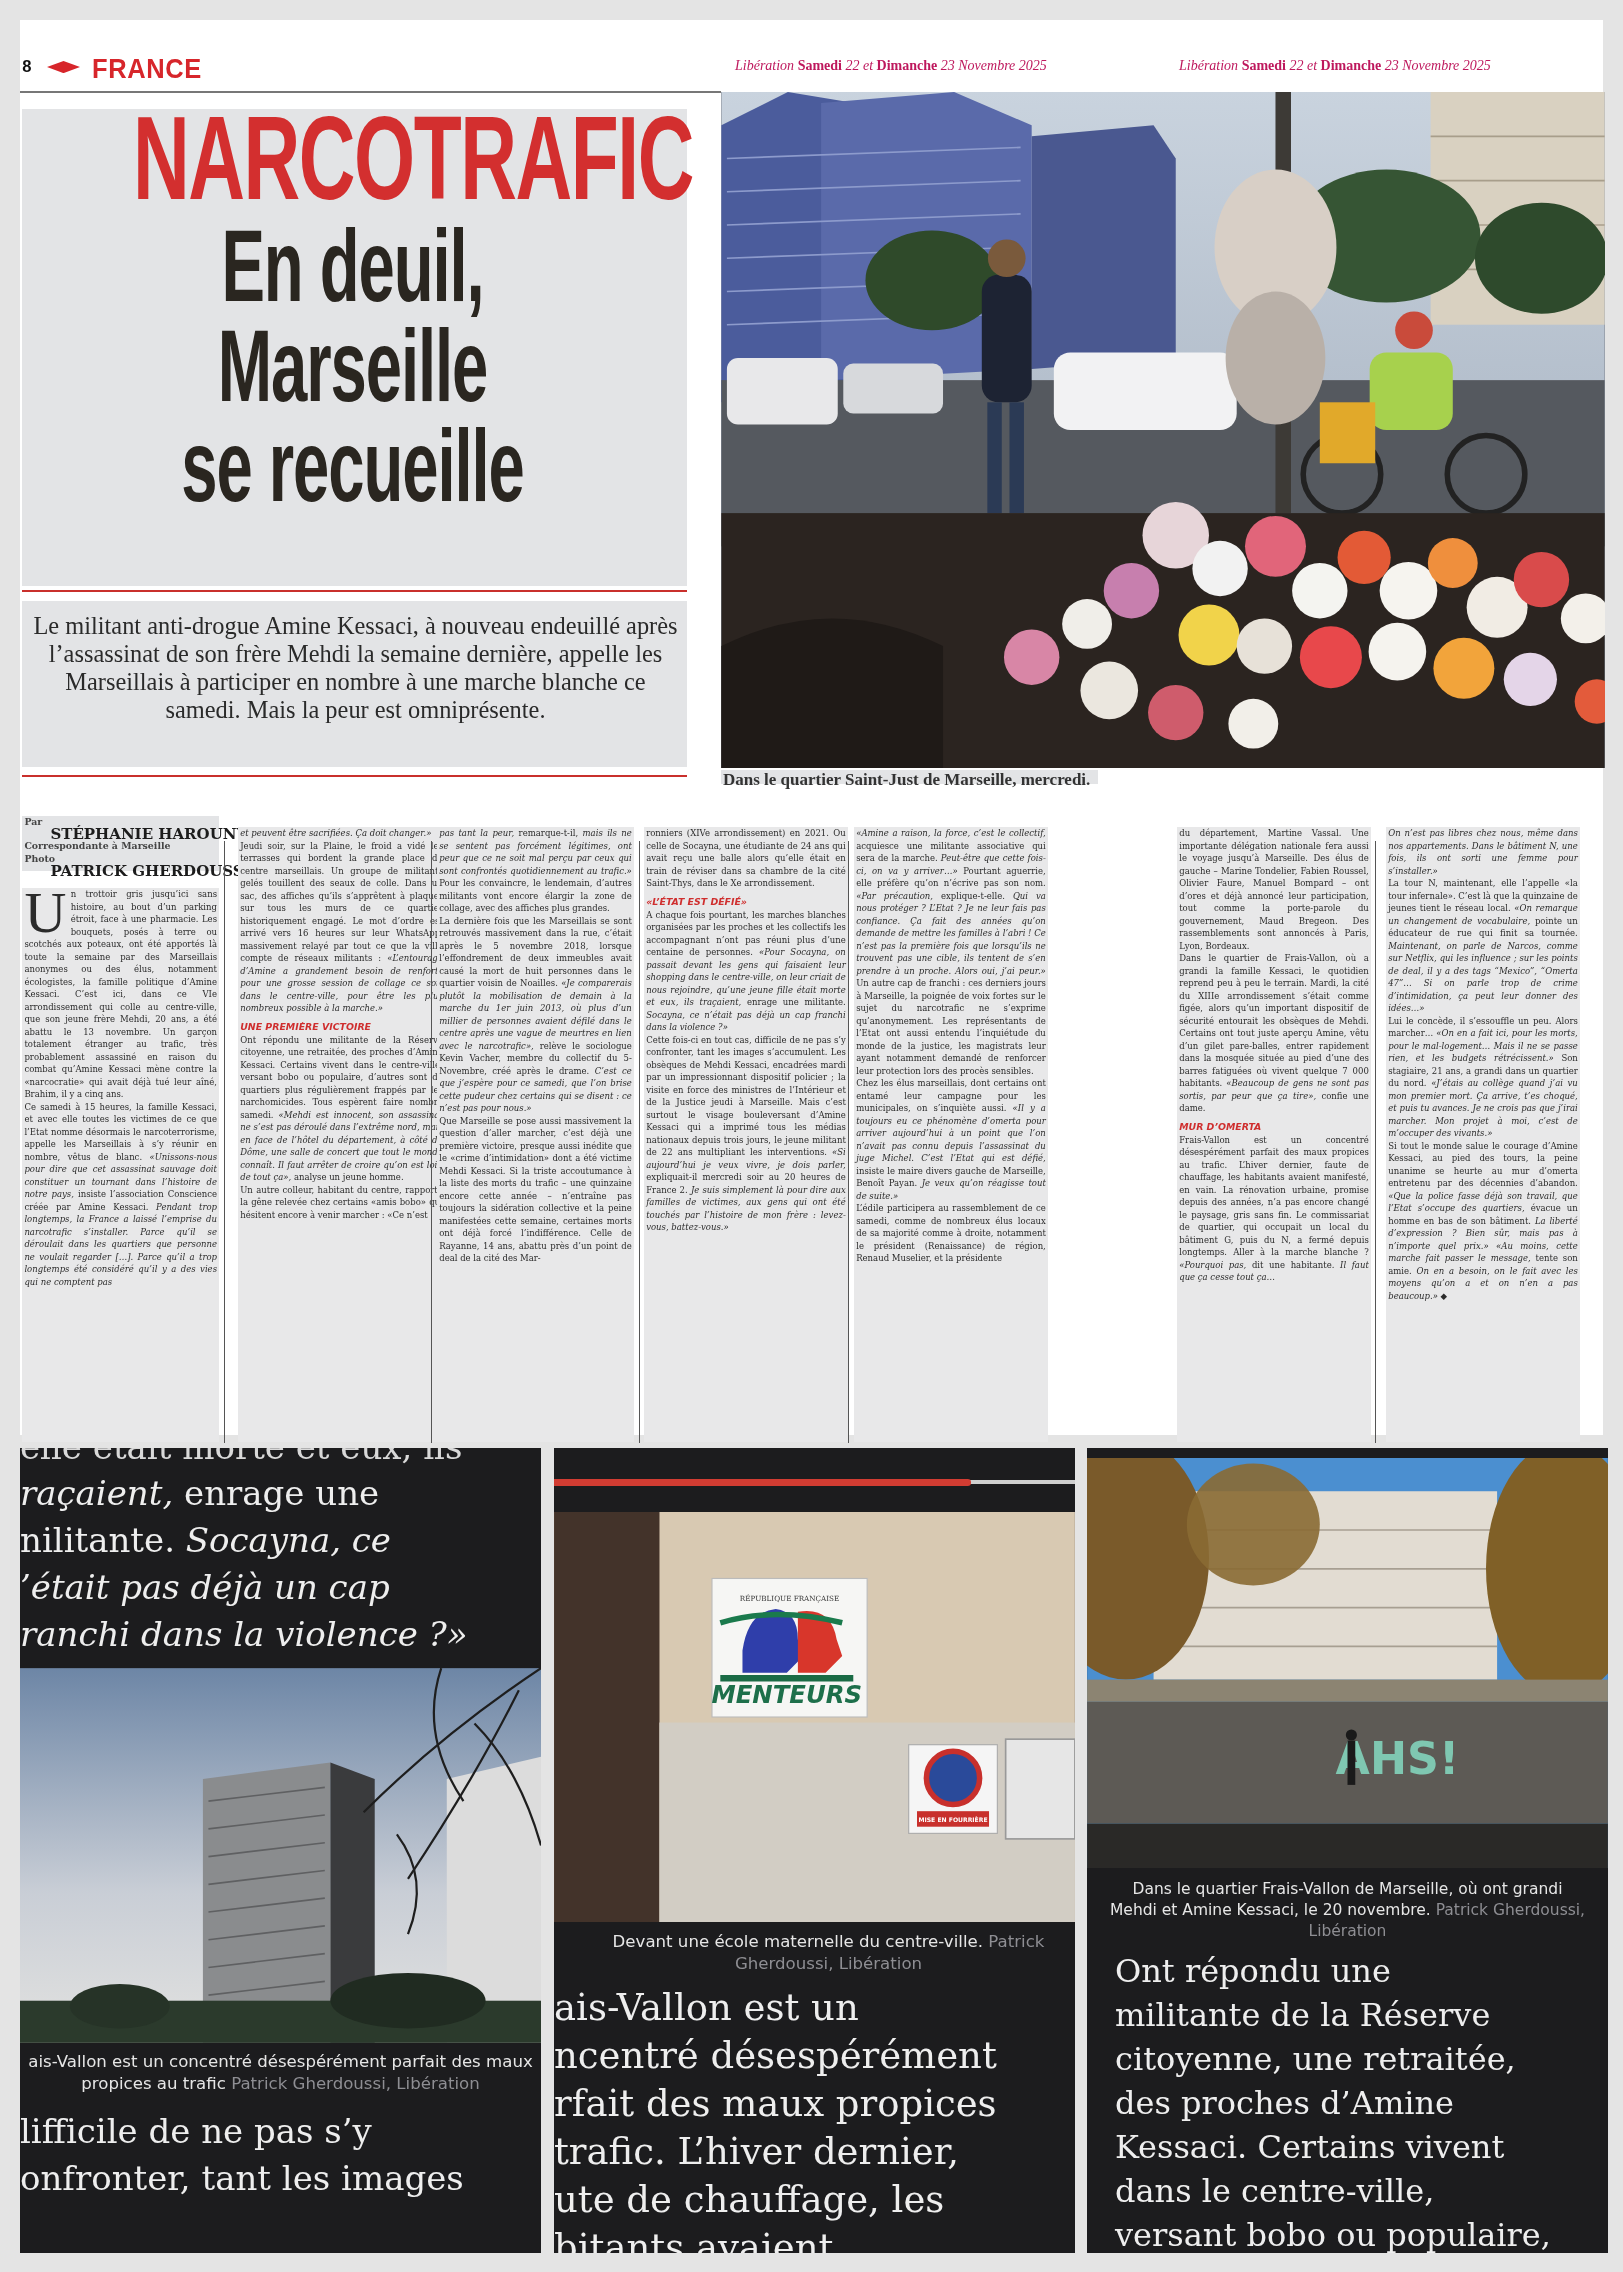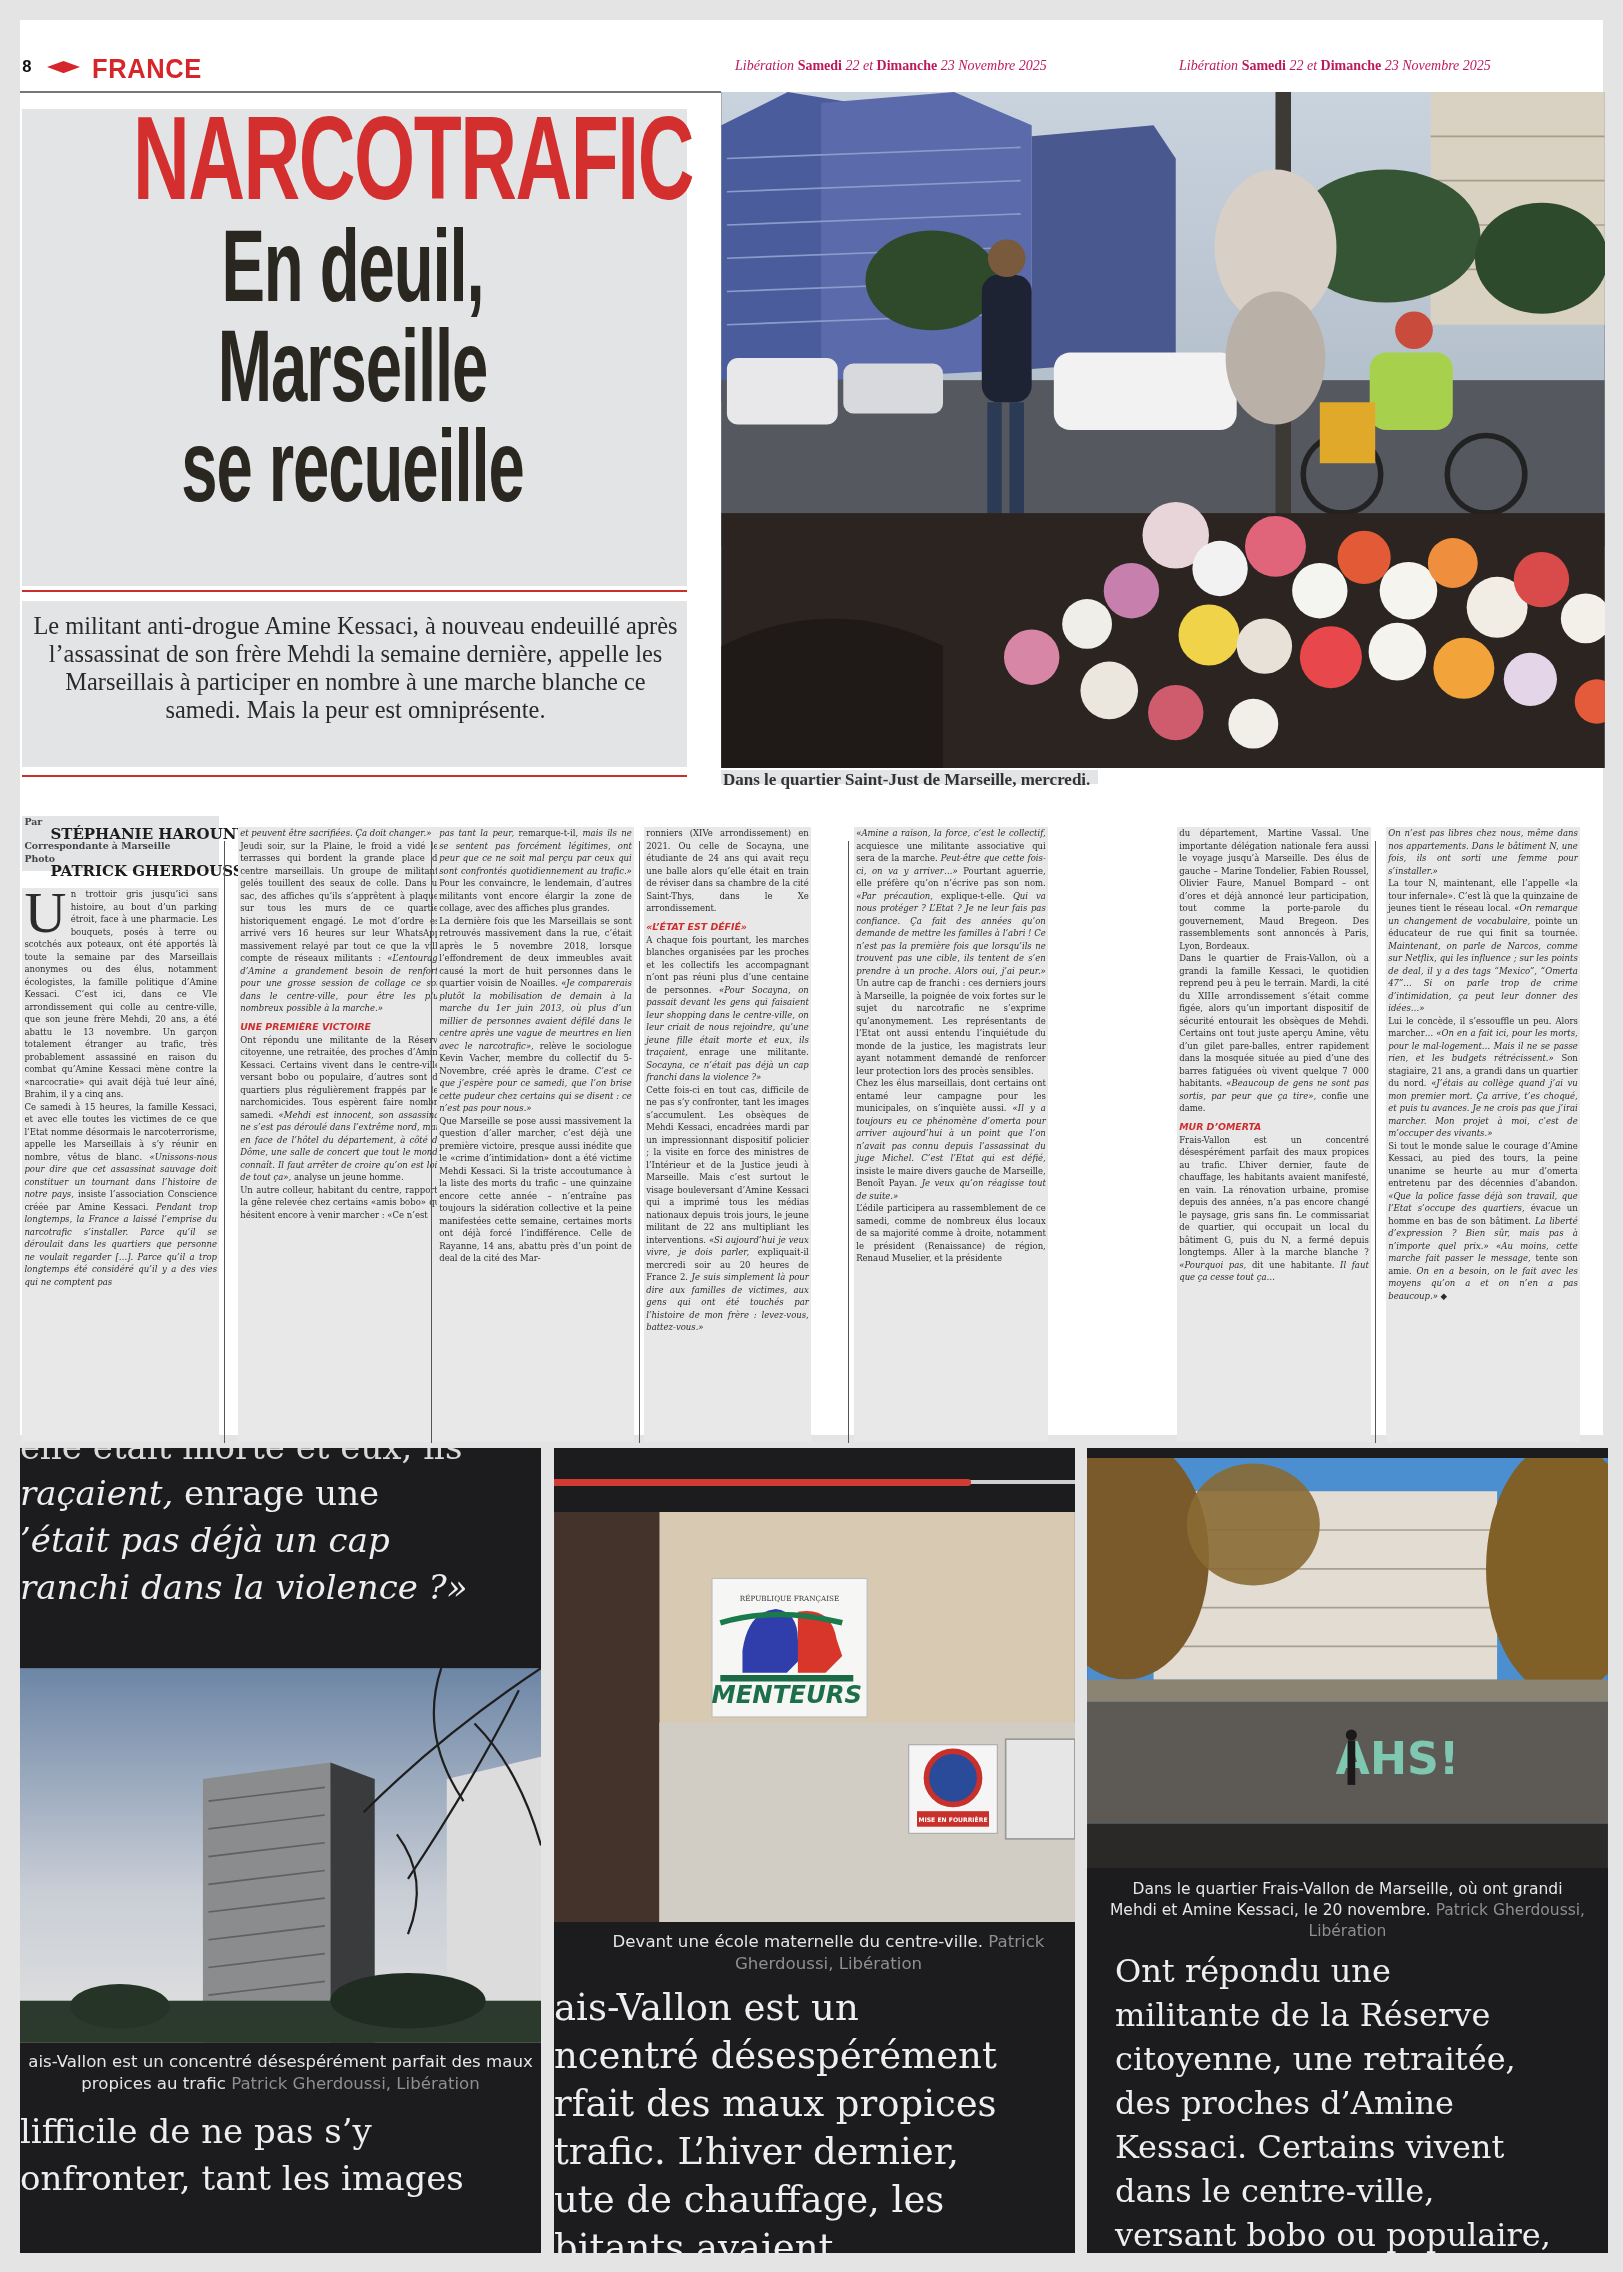--- a/index.html
+++ b/index.html
@@ -227,21 +227,21 @@
     <p>
       <span>La dernière fois que les Marseillais se sont retrouvés massivement dans la rue, c’était après le 5 novembre 2018, lorsque l’effondrement de deux immeubles avait causé la mort de huit personnes dans le quartier voisin de Noailles.</span>
       <i>«Je comparerais plutôt la mobilisation de demain à la marche du 1er juin 2013, où plus d’un millier de personnes avaient défilé dans le centre après une vague de meurtres en lien avec le narcotrafic»,</i>
       <span>relève le sociologue Kevin Vacher, membre du collectif du 5-Novembre, créé après le drame.</span>
       <i>C’est ce que j’espère pour ce samedi, que l’on brise cette pudeur chez certains qui se disent : ce n’est pas pour nous.»</i>
     </p>
     <p><span>Que Marseille se pose aussi massivement la question d’aller marcher, c’est déjà une première victoire, presque aussi inédite que le «crime d’intimidation» dont a été victime Mehdi Kessaci. Si la triste accoutumance à la liste des morts du trafic – une quinzaine encore cette année – n’entraîne pas toujours la sidération collective et la peine manifestées cette semaine, certaines morts ont déjà forcé l’indifférence. Celle de Rayanne, 14 ans, abattu près d’un point de deal de la cité des Mar-</span></p>
   </div>
   <div class="col-rule" style="left:619px;"></div>
 
-  <div class="col" style="left:624px; width:167px; height:615px;">
+  <div class="col" style="left:624px; width:204px; height:615px;">
     <p><span>ronniers (XIVe arrondissement) en 2021. Ou celle de Socayna, une étudiante de 24 ans qui avait reçu une balle alors qu’elle était en train de réviser dans sa chambre de la cité Saint-Thys, dans le Xe arrondissement.</span></p>
     <div class="sub">«L’ÉTAT EST DÉFIÉ»</div>
     <p>
       <span>A chaque fois pourtant, les marches blanches organisées par les proches et les collectifs les accompagnant n’ont pas réuni plus d’une centaine de personnes.</span>
       <i>«Pour Socayna, on passait devant les gens qui faisaient leur shopping dans le centre-ville, on leur criait de nous rejoindre, qu’une jeune fille était morte et eux, ils traçaient,</i>
       <span>enrage une militante.</span>
       <i>Socayna, ce n’était pas déjà un cap franchi dans la violence ?»</i>
     </p>
     <p>
       <span>Cette fois-ci en tout cas, difficile de ne pas s’y confronter, tant les images s’accumulent. Les obsèques de Mehdi Kessaci, encadrées mardi par un impressionnant dispositif policier ; la visite en force des ministres de l’Intérieur et de la Justice jeudi à Marseille. Mais c’est surtout le visage bouleversant d’Amine Kessaci qui a imprimé tous les médias nationaux depuis trois jours, le jeune militant de 22 ans multipliant les interventions.</span>
@@ -312,20 +312,21 @@
       <i>On en a besoin, on le fait avec les moyens qu’on a et on n’en a pas beaucoup.»</i>
       <span>◆</span>
     </p>
   </div>
 </div>
 
 <div class="panel panel-left">
   <div class="big-text" style="position:absolute; top:-24.4px; left:0; opacity:0.9;">elle était morte et eux, ils</div>
   <div class="big-text" style="position:absolute; top:22px; left:0; width:521px;">
     <div><i>raçaient,</i> <span>enrage une</span></div>
+    <div><span>nilitante.</span> <i>Socayna, ce</i></div>
     <div><i>’était pas déjà un cap</i></div>
     <div><i>ranchi dans la violence ?»</i></div>
   </div>
   <div style="position:absolute; top:220px; left:0; width:521px; height:375px; overflow:hidden;">
     <svg width="521" height="375" viewBox="0 0 940 676">
       <defs>
         <linearGradient id="sky2" x1="0" y1="0" x2="0" y2="1">
           <stop offset="0" stop-color="#6d86a6"></stop>
             <stop offset="0.6" stop-color="#c9ced6"></stop>
             <stop offset="1" stop-color="#e2e2e0"></stop>

